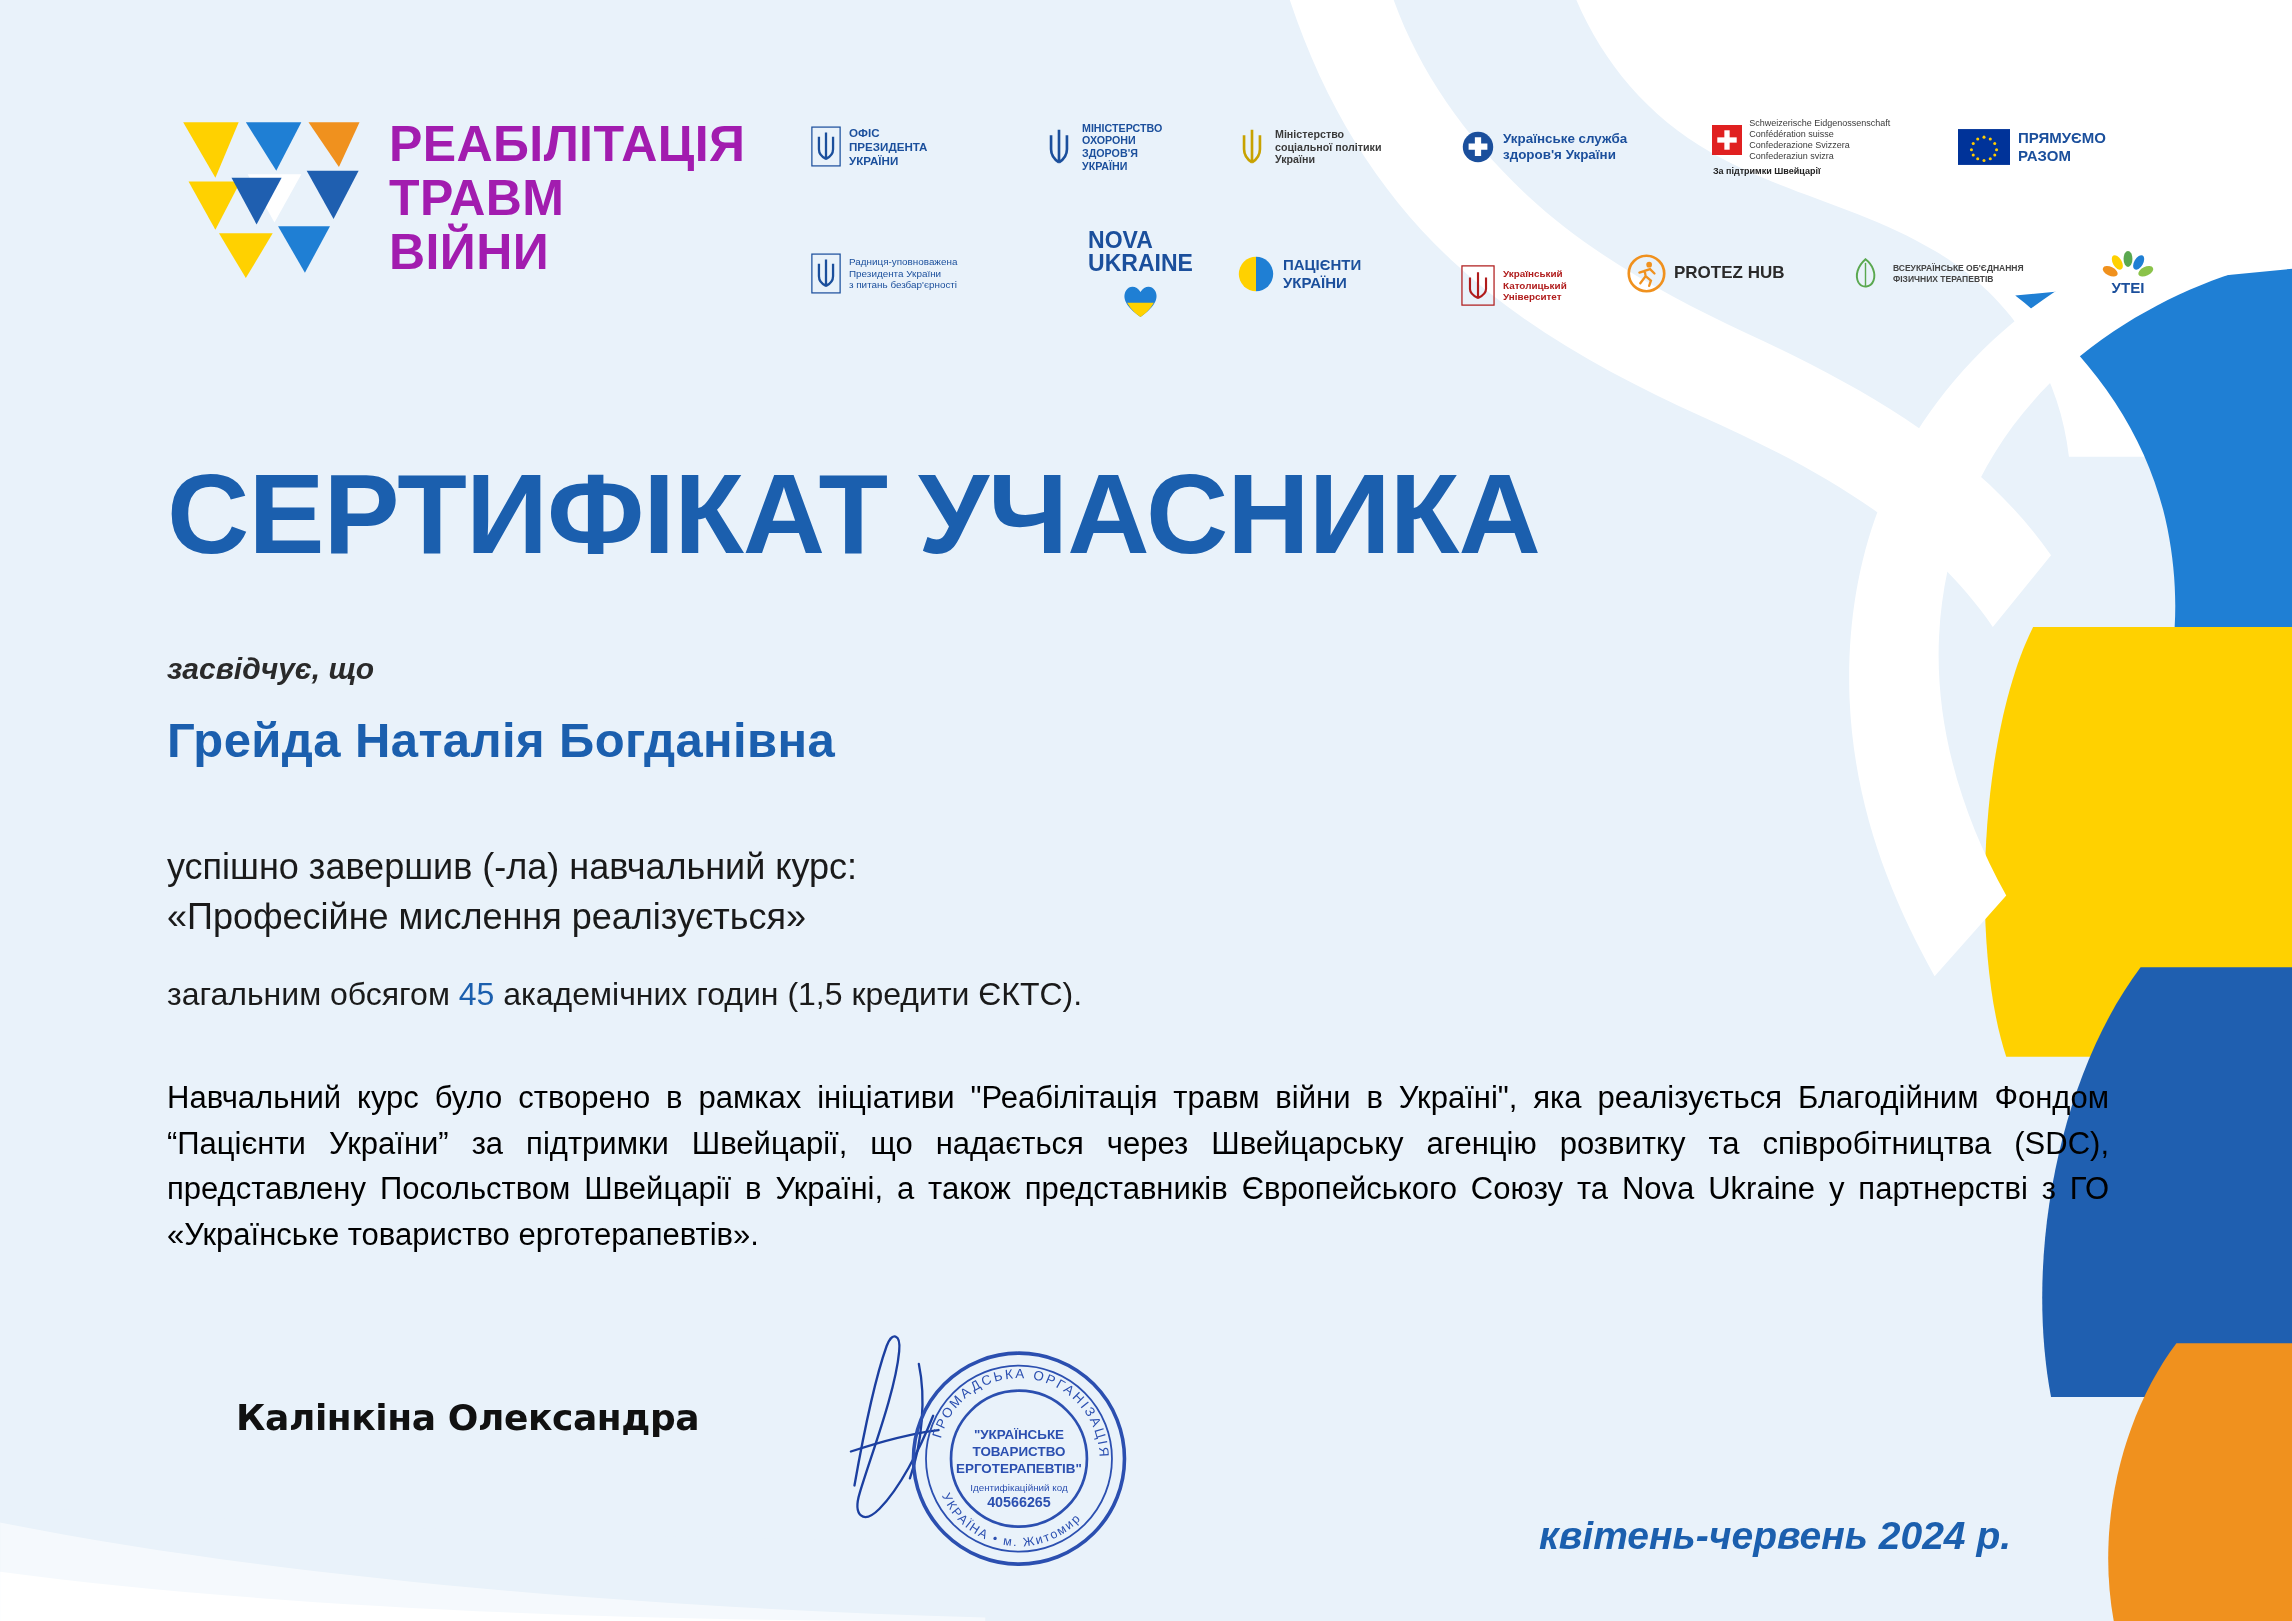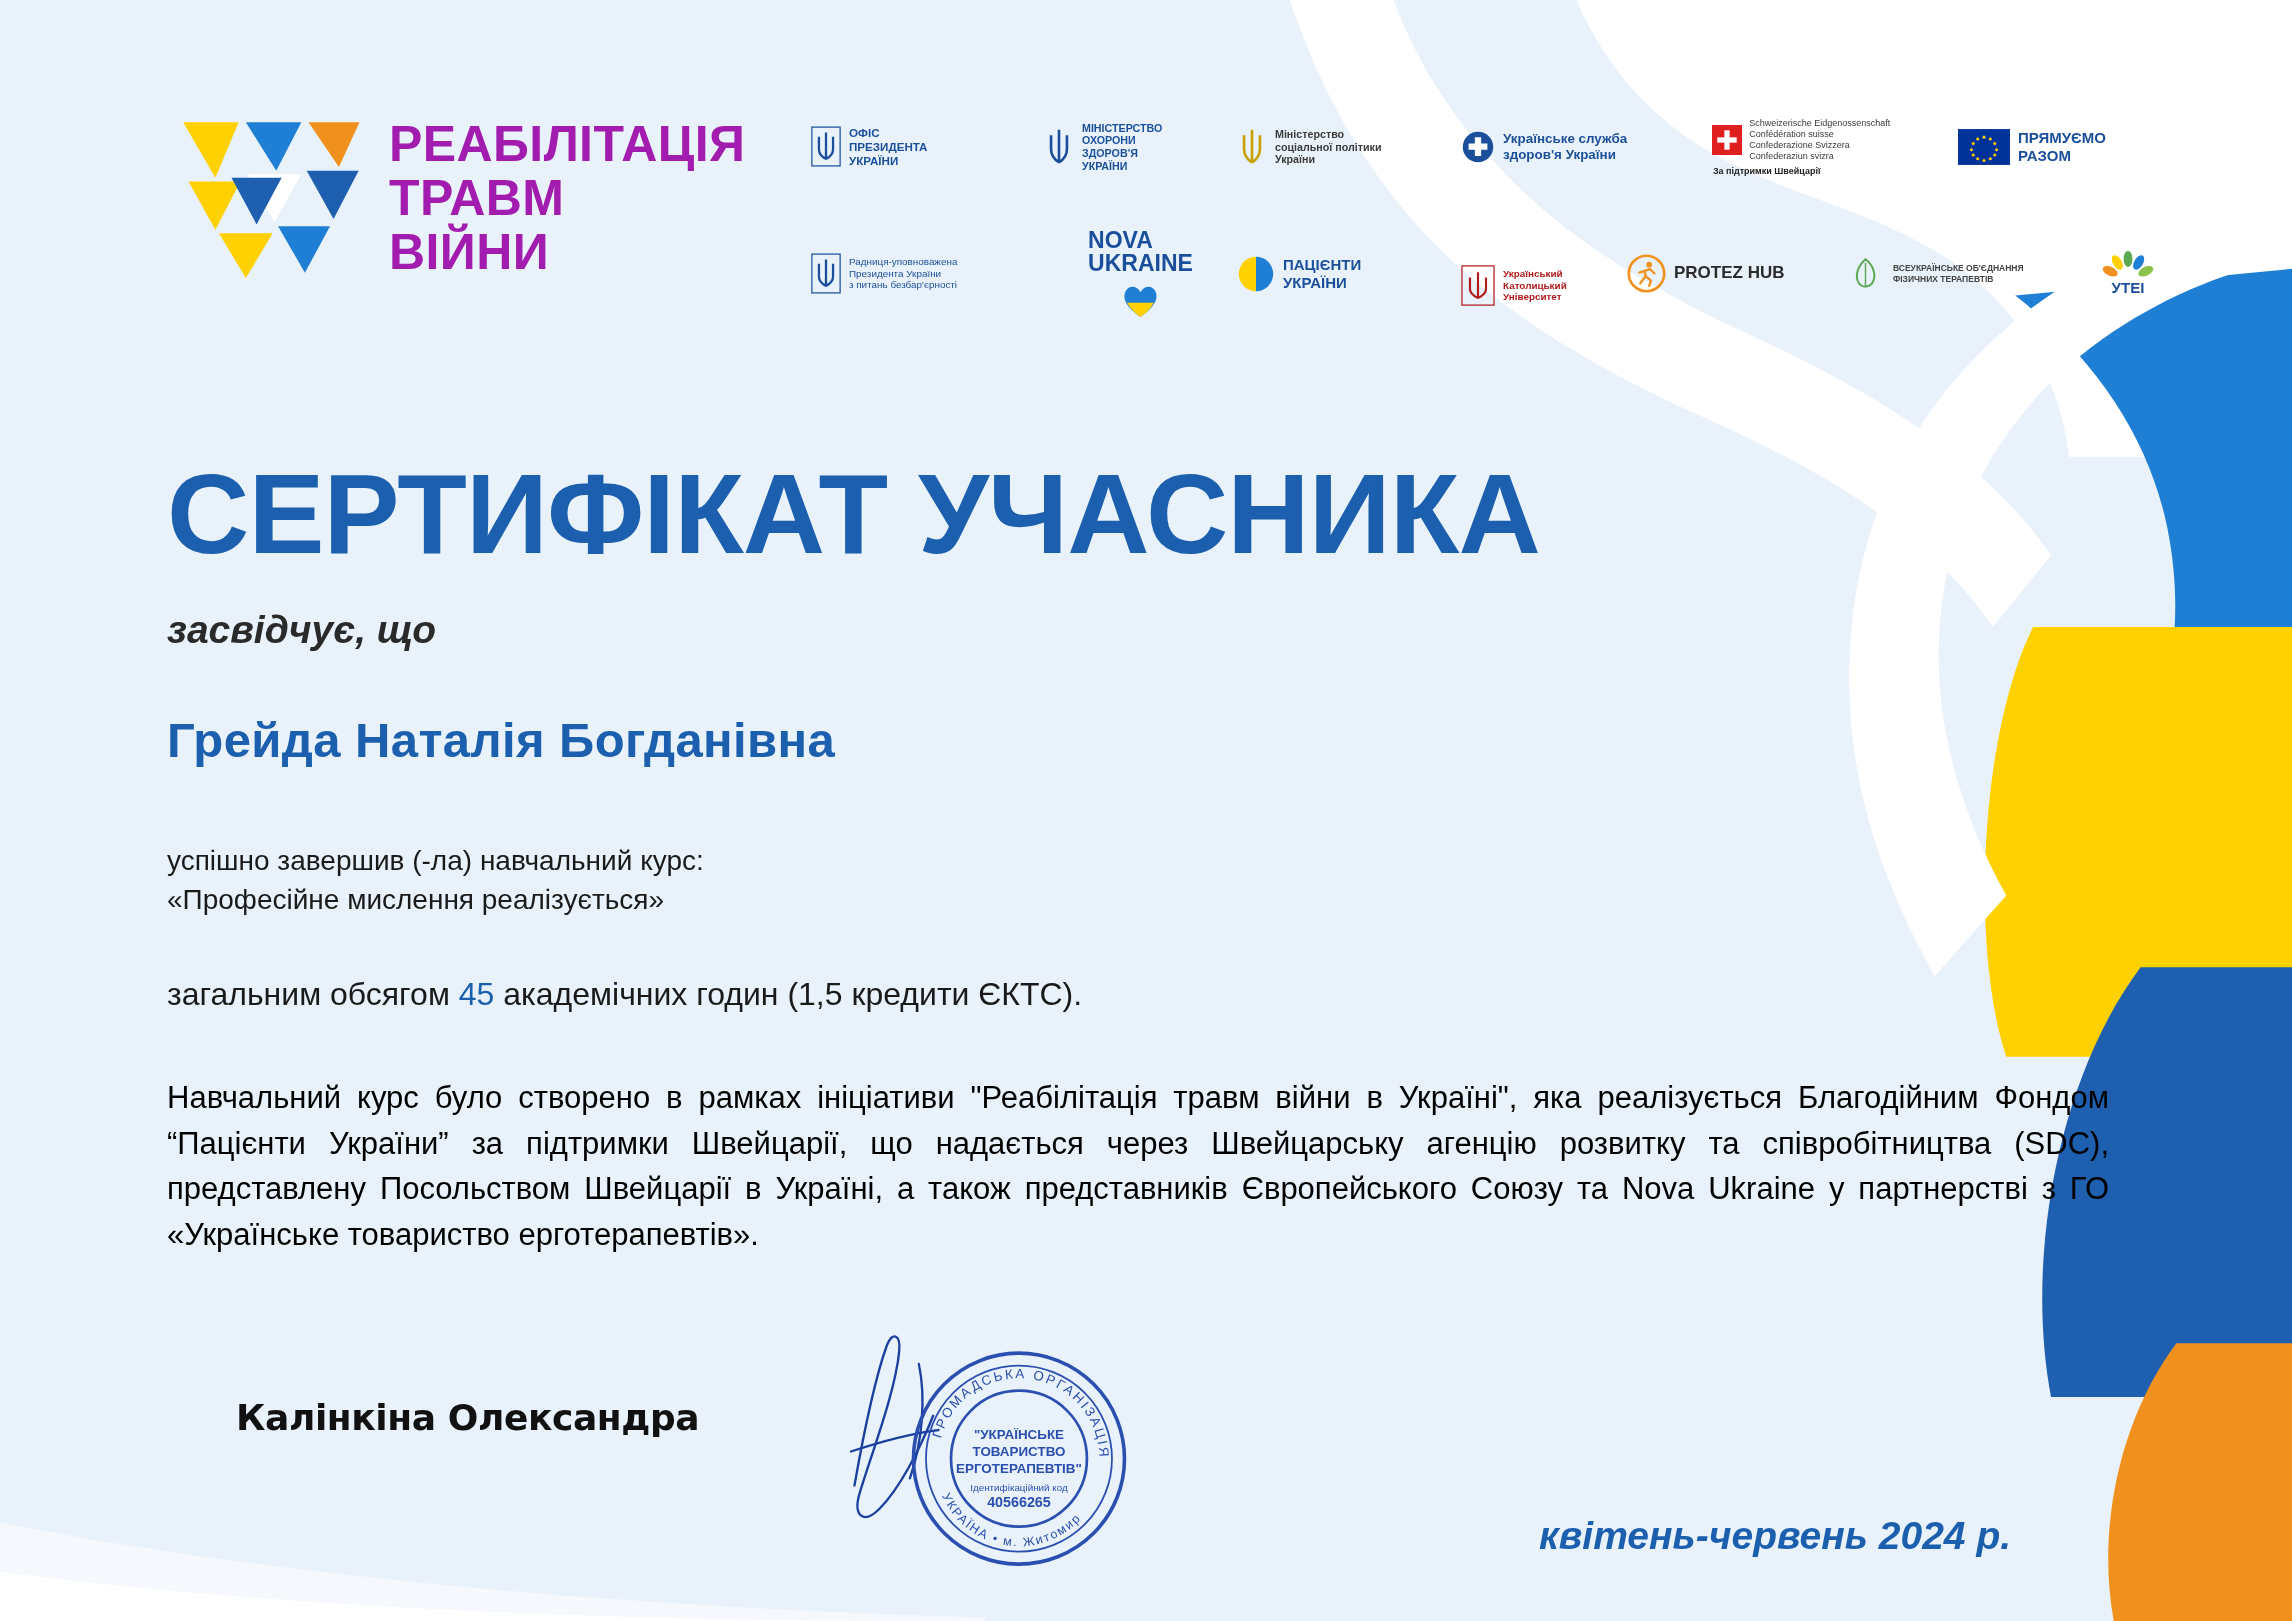--- a/index.html
+++ b/index.html
@@ -80,42 +80,42 @@
     font-size: 114px;
     font-weight: 700;
     color: #1b5fae;
     letter-spacing: -0.9px;
     white-space: nowrap;
   }
 
   .subtitle {
     position: absolute;
     left: 167px;
-    top: 608px;
-    font-size: 39px;
+    top: 652px;
+    font-size: 30px;
     color: #2a2a2a;
     font-weight: 700;
     font-style: italic;
   }
 
   .recipient {
     position: absolute;
     left: 167px;
     top: 712px;
     font-size: 49px;
     font-weight: 700;
     color: #1b5fae;
     letter-spacing: 0.4px;
   }
 
   .course-lines {
     position: absolute;
     left: 167px;
     top: 842px;
-    font-size: 28px;
+    font-size: 36px;
     color: #1a1a1a;
     line-height: 1.38;
   }
 
   .hours-line {
     position: absolute;
     left: 167px;
     top: 976px;
     font-size: 32px;
     color: #1a1a1a;

